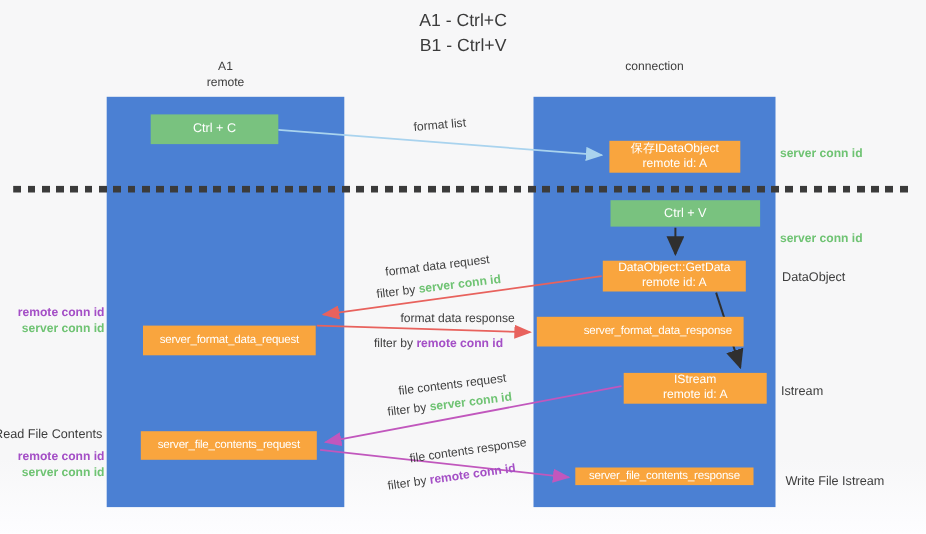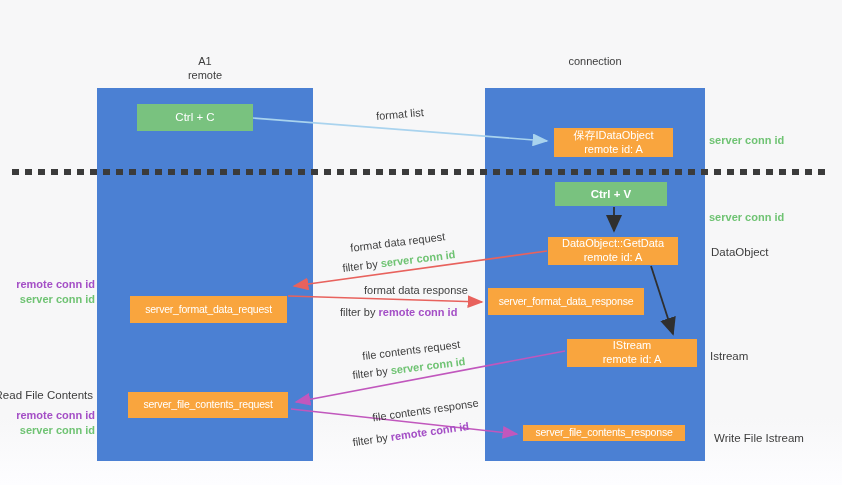--- a/index.html
+++ b/index.html
@@ -36,20 +36,22 @@
   .t-green{color:#6fc373;font-weight:bold;}
   .t-purple{color:#a44fc6;font-weight:bold;}
   .side-label{position:absolute;font-size:11.5px;white-space:nowrap;}
   .side-group{position:absolute;text-align:right;font-size:11px;font-weight:bold;line-height:1.35;white-space:nowrap;}
   svg.arrows{position:absolute;left:0;top:0;pointer-events:none;}
 </style>
 </head>
 <body>
 
 <div class="title">
+  <div>A1 - Ctrl+C</div>
+  <div>B1 - Ctrl+V</div>
 </div>
 
 <div class="lane-header a">
   <div>A1</div>
   <div>remote</div>
 </div>
 <div class="lane-header b">
   <div>connection</div>
 </div>
 
@@ -84,34 +86,34 @@
 
 <div class="node green abs" style="left:137px;top:104px;width:116px;height:27px;">
   <span>Ctrl + C</span>
 </div>
 
 <div class="node orange abs" style="left:554px;top:128px;width:119px;height:29px;font-size:11px;">
   <span>保存IDataObject</span>
   <span class="sub">remote id: A</span>
 </div>
 
-<div class="node green abs" style="left:555px;top:182px;width:112px;height:24px;font-weight:bold;">
+<div class="node green abs" style="left:555px;top:182px;width:136px;height:24px;">
   <span>Ctrl + V</span>
 </div>
 
 <div class="node orange abs" style="left:548px;top:237px;width:130px;height:28px;font-size:11px;">
   <span>DataObject::GetData</span>
   <span class="sub">remote id: A</span>
 </div>
 
 <div class="node orange abs" style="left:130px;top:276px;width:157px;height:27px;margin-top:20px;">
   <span class="snake">server_format_data_request</span>
 </div>
 
-<div class="node orange abs" style="left:488px;top:288px;width:156px;height:27px;">
+<div class="node orange abs" style="left:488px;top:288px;width:156px;height:27px;padding-left:32px;">
   <span class="snake">server_format_data_response</span>
 </div>
 
 <div class="node orange abs" style="left:567px;top:339px;width:130px;height:28px;font-size:11px;">
   <span>IStream</span>
   <span class="sub">remote id: A</span>
 </div>
 
 <div class="node orange abs" style="left:128px;top:392px;width:160px;height:26px;">
   <span class="snake">server_file_contents_request</span>

